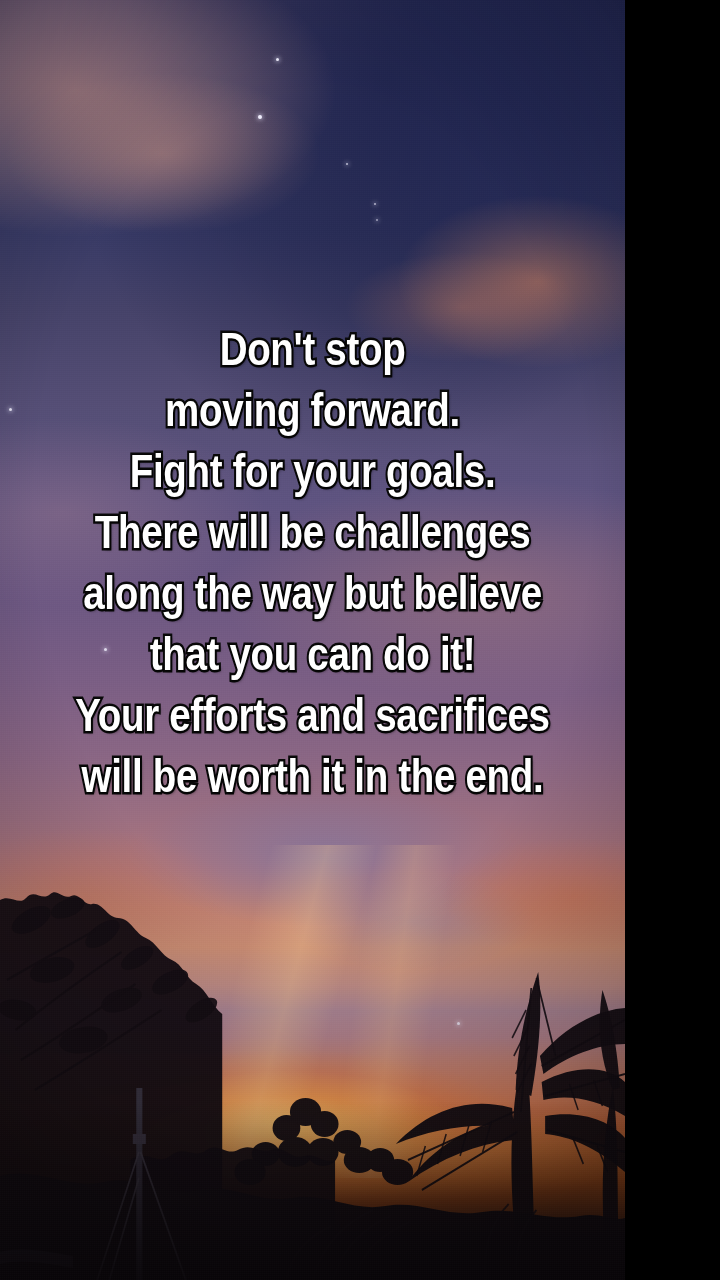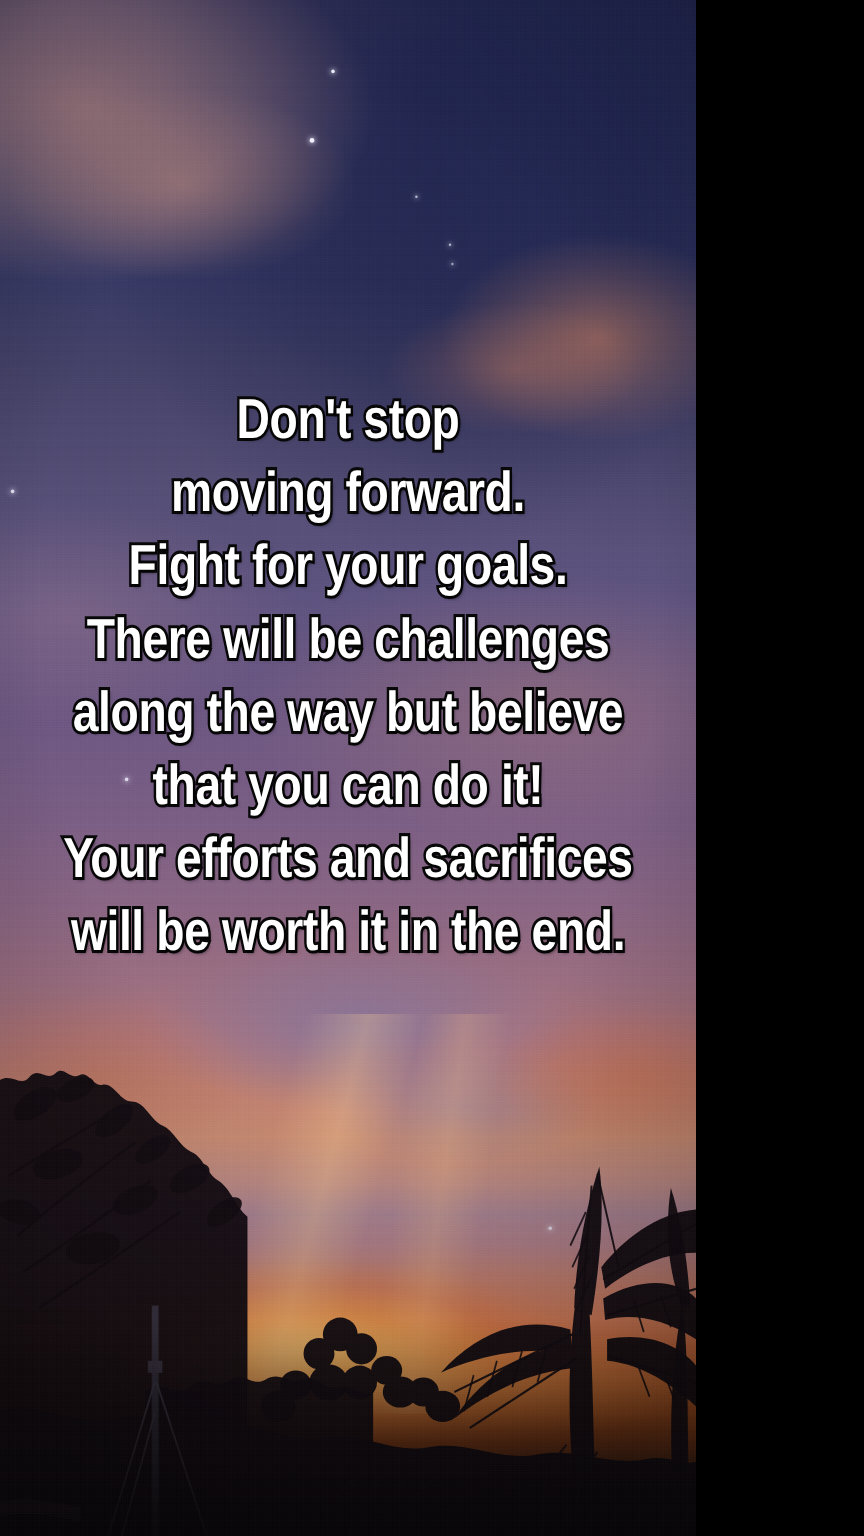--- a/index.html
+++ b/index.html
@@ -3,21 +3,21 @@
 <meta charset="utf-8">
 <title>Motivational Sunset Quote</title>
 <style>
   html, body {
     margin: 0;
     padding: 0;
     background: #000;
   }
   #poster {
     position: relative;
-    width: 580px;
+    width: 625px;
     height: 1280px;
     overflow: hidden;
     font-family: "Liberation Sans", sans-serif;
     background: #2b2b4e;
   }
 
   
   .layer { position: absolute; inset: 0; pointer-events: none; }
 
   

